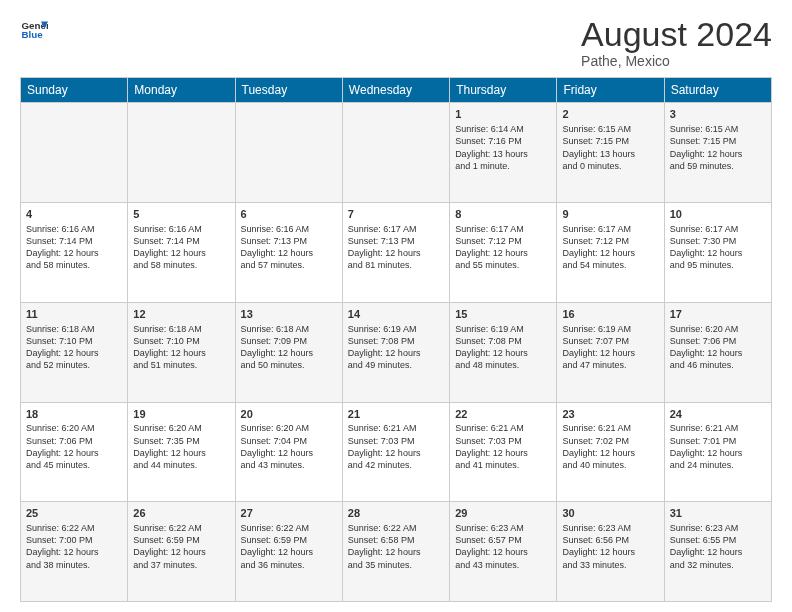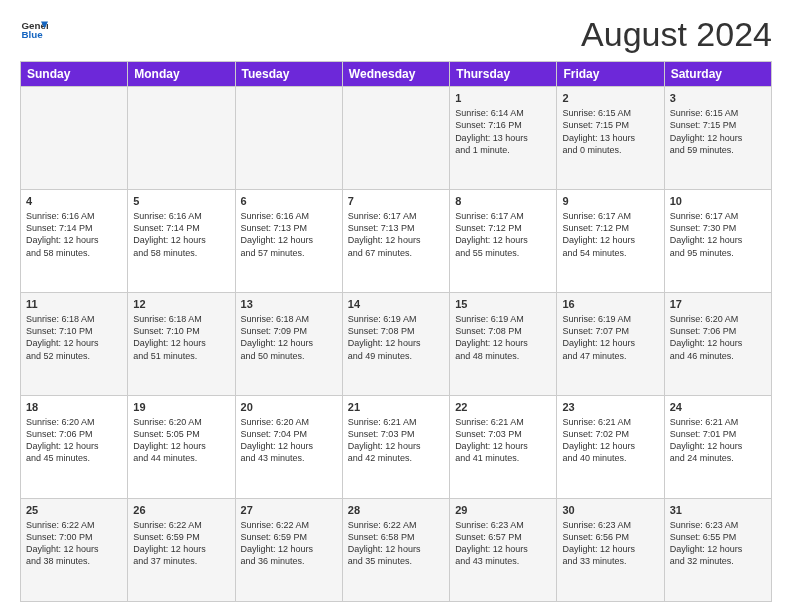--- a/index.html
+++ b/index.html
@@ -48,24 +48,24 @@
       flex: 1;
       display: flex;
       flex-direction: column;
     }
     table {
       width: 100%;
       border-collapse: collapse;
       flex: 1;
     }
     thead tr th {
-      background: #6d28d9;
+      background: #0369a1;
       color: #fff;
       font-size: 12px;
-      font-weight: bold;
+      font-weight: normal;
       padding: 5px 6px;
       text-align: left;
       border: 1px solid #ccc;
     }
     tbody tr {
       border: 1px solid #ccc;
     }
     tbody tr:nth-child(odd) {
       background: #f5f5f5;
     }
@@ -102,20 +102,21 @@
   <div class="header">
     <div class="logo">
       <svg class="logo-icon" viewBox="0 0 40 40">
         <text x="2" y="18" font-size="14" font-weight="bold" fill="#333">General</text>
         <text x="2" y="32" font-size="14" font-weight="bold" fill="#1565c0">Blue</text>
         <polygon points="30,8 40,8 35,18" fill="#1565c0"></polygon>
       </svg>
     </div>
     <div class="title-block">
       <div class="main-title">August 2024</div>
+      <div class="subtitle">Pathe, Mexico</div>
     </div>
   </div>
 
   <div class="calendar">
     <table>
       <thead>
         <tr>
           <th>Sunday</th>
           <th>Monday</th>
           <th>Tuesday</th>
@@ -173,21 +174,21 @@
               <div class="cell-content">Sunrise: 6:16 AM</div>
               <div class="cell-content">Sunset: 7:13 PM</div>
               <div class="cell-content">Daylight: 12 hours</div>
               <div class="cell-content">and 57 minutes.</div>
             </td>
             <td>
               <span class="day-num">7</span>
               <div class="cell-content">Sunrise: 6:17 AM</div>
               <div class="cell-content">Sunset: 7:13 PM</div>
               <div class="cell-content">Daylight: 12 hours</div>
-              <div class="cell-content">and 67 minutes.</div>
+              <div class="cell-content">and 81 minutes.</div>
             </td>
             <td>
               <span class="day-num">8</span>
               <div class="cell-content">Sunrise: 6:17 AM</div>
               <div class="cell-content">Sunset: 7:12 PM</div>
               <div class="cell-content">Daylight: 12 hours</div>
               <div class="cell-content">and 55 minutes.</div>
             </td>
             <td>
               <span class="day-num">9</span>
@@ -259,21 +260,21 @@
             <td>
               <span class="day-num">18</span>
               <div class="cell-content">Sunrise: 6:20 AM</div>
               <div class="cell-content">Sunset: 7:06 PM</div>
               <div class="cell-content">Daylight: 12 hours</div>
               <div class="cell-content">and 45 minutes.</div>
             </td>
             <td>
               <span class="day-num">19</span>
               <div class="cell-content">Sunrise: 6:20 AM</div>
-              <div class="cell-content">Sunset: 5:05 PM</div>
+              <div class="cell-content">Sunset: 7:35 PM</div>
               <div class="cell-content">Daylight: 12 hours</div>
               <div class="cell-content">and 44 minutes.</div>
             </td>
             <td>
               <span class="day-num">20</span>
               <div class="cell-content">Sunrise: 6:20 AM</div>
               <div class="cell-content">Sunset: 7:04 PM</div>
               <div class="cell-content">Daylight: 12 hours</div>
               <div class="cell-content">and 43 minutes.</div>
             </td>

